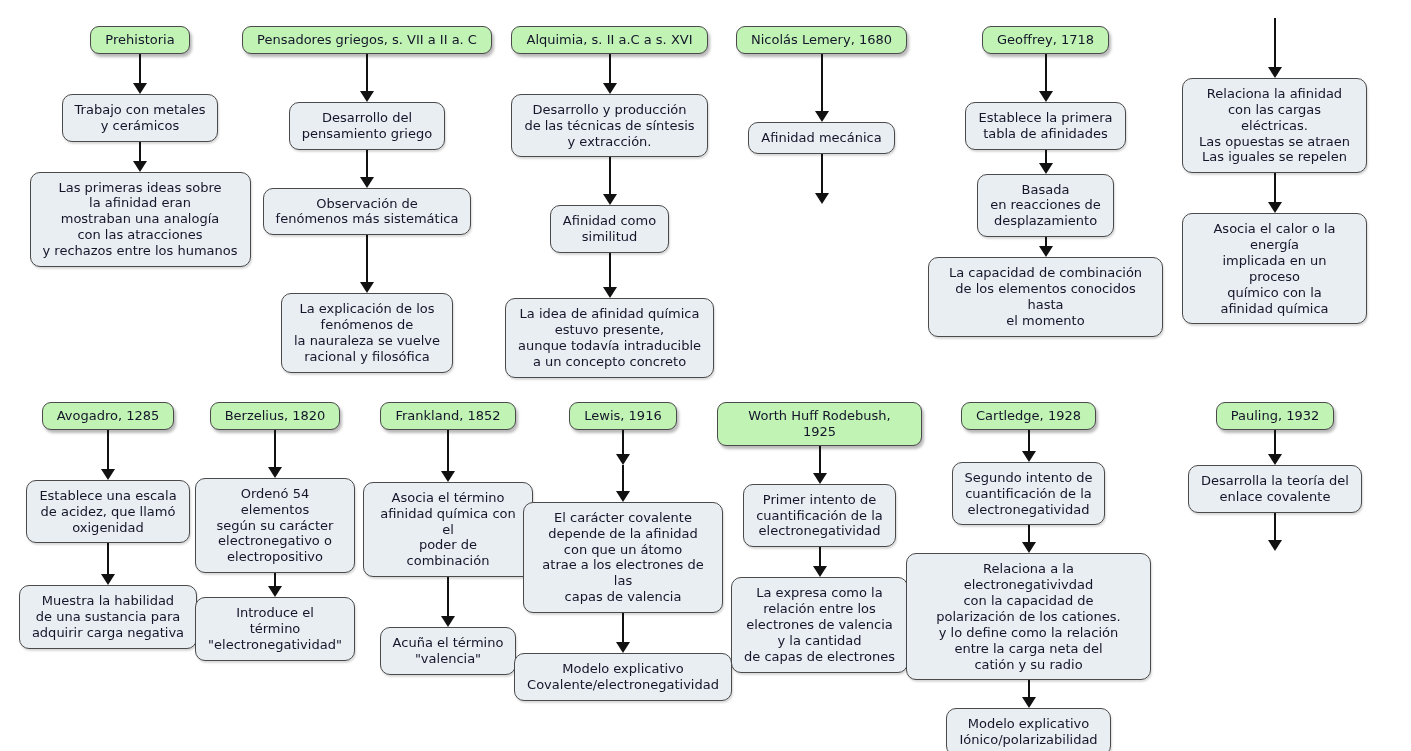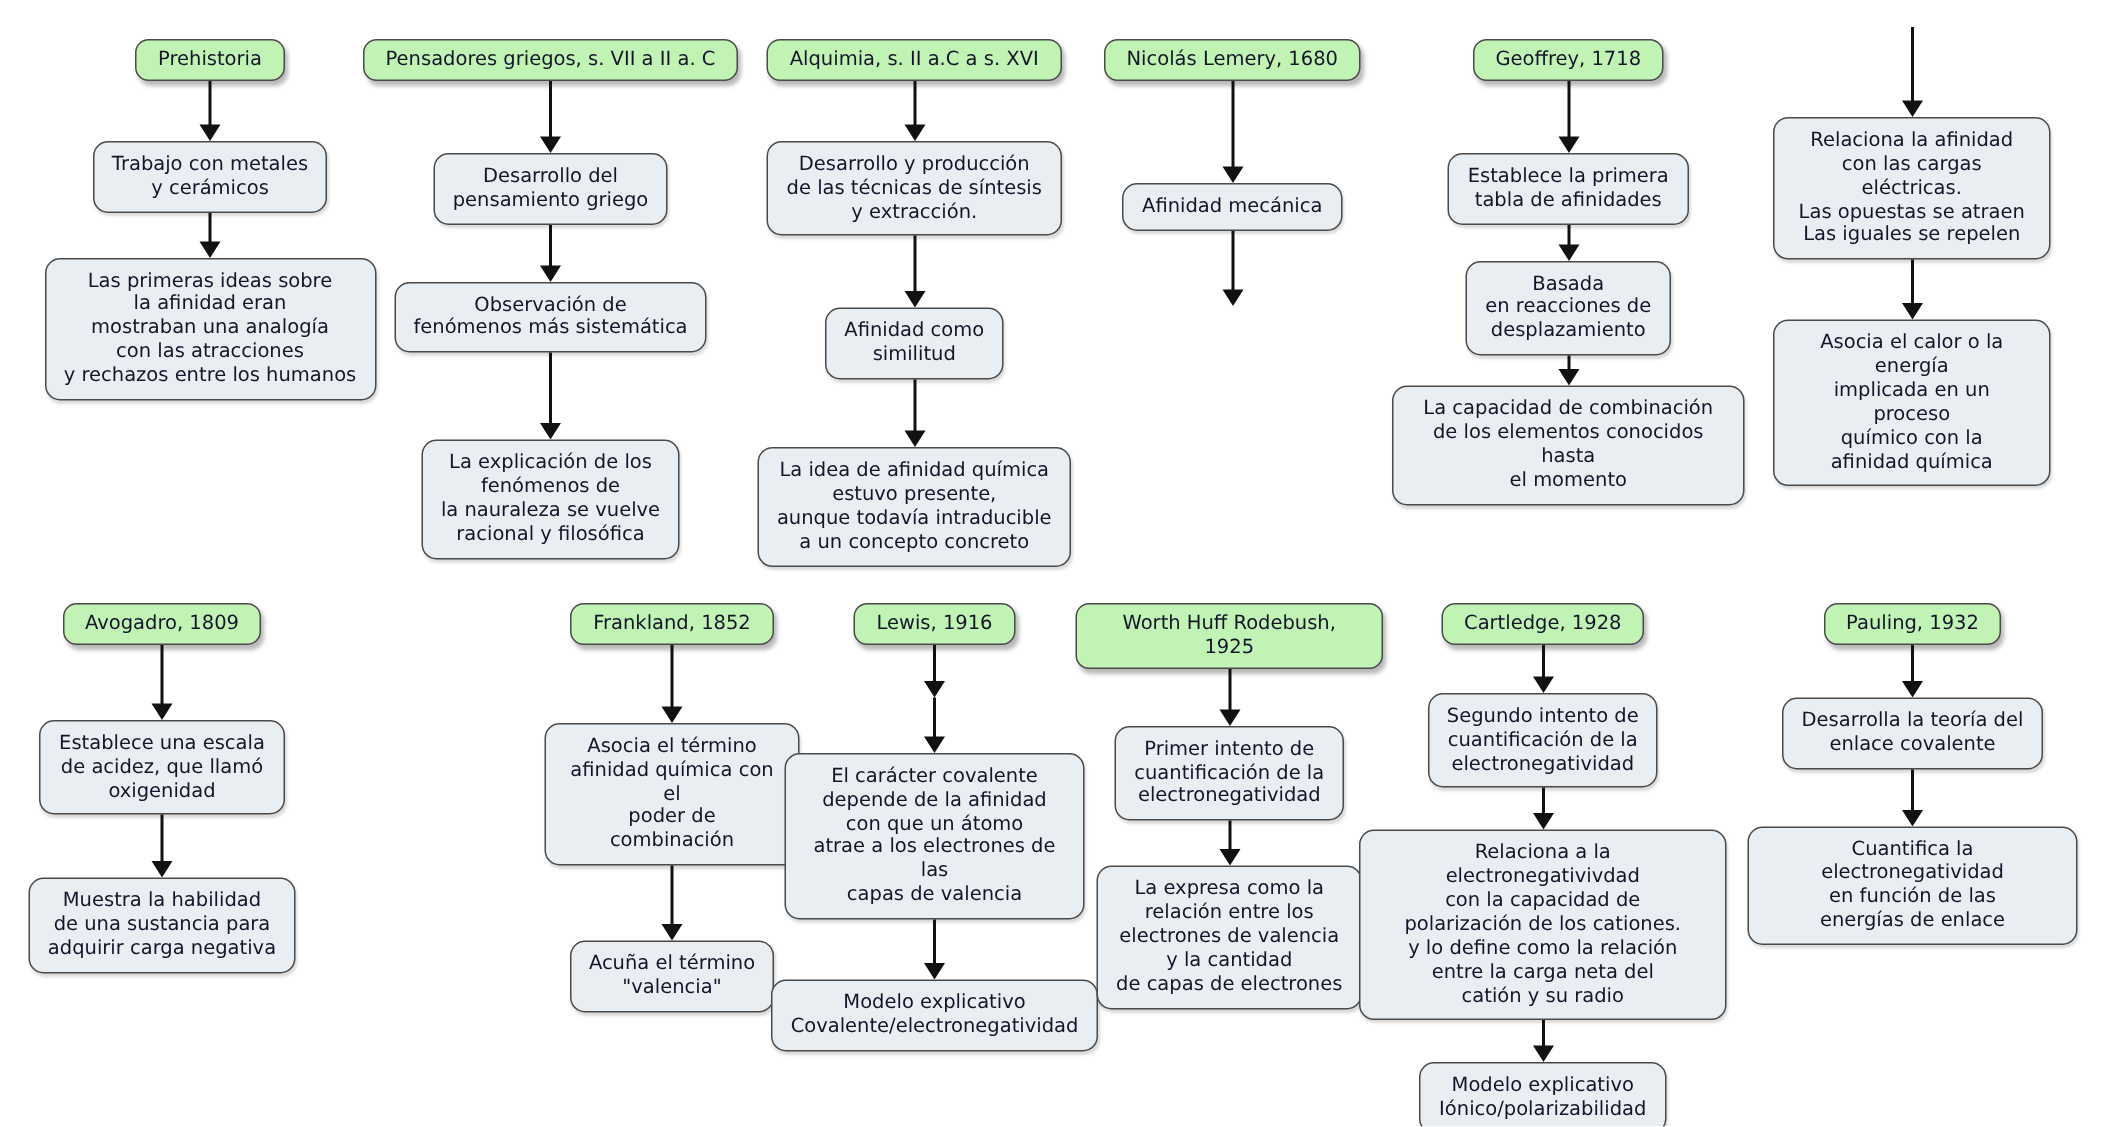--- a/index.html
+++ b/index.html
@@ -172,37 +172,55 @@
         <div class="al"></div>
         <div class="ah"></div>
       </div>
     <div class="node">Asocia el calor o la energía
 implicada en un proceso
 químico con la
 afinidad química</div>
   </div>
 
   <div class="col" style="left:18px;top:402px;width:180px">
-    <div class="hdr">Avogadro, 1809</div>
+    <div class="hdr">Avogadro, 1285</div>
     <div class="arrow" style="height:50px">
         <div class="al"></div>
         <div class="ah"></div>
       </div>
     <div class="node">Establece una escala
 de acidez, que llamó
 oxigenidad</div>
     <div class="arrow" style="height:42px">
         <div class="al"></div>
         <div class="ah"></div>
       </div>
     <div class="node">Muestra la habilidad
 de una sustancia para
 adquirir carga negativa</div>
   </div>
 
+  <div class="col" style="left:195px;top:402px;width:160px">
+    <div class="hdr">Berzelius, 1820</div>
+    <div class="arrow" style="height:48px">
+        <div class="al"></div>
+        <div class="ah"></div>
+      </div>
+    <div class="node">Ordenó 54 elementos
+según su carácter
+electronegativo o
+electropositivo</div>
+    <div class="arrow" style="height:24px">
+        <div class="al"></div>
+        <div class="ah"></div>
+      </div>
+    <div class="node">Introduce el
+término
+"electronegatividad"</div>
+  </div>
 
   <div class="col" style="left:363px;top:402px;width:170px">
     <div class="hdr">Frankland, 1852</div>
     <div class="arrow" style="height:52px">
         <div class="al"></div>
         <div class="ah"></div>
       </div>
     <div class="node">Asocia el término
 afinidad química con el
 poder de combinación</div>
@@ -289,18 +307,15 @@
     <div class="arrow" style="height:35px">
         <div class="al"></div>
         <div class="ah"></div>
       </div>
     <div class="node">Desarrolla la teoría del
 enlace covalente</div>
     <div class="arrow" style="height:38px">
         <div class="al"></div>
         <div class="ah"></div>
       </div>
-    <div class="node">Cuantifica la electronegatividad
-en función de las
-energías de enlace</div>
   </div>
 
 </div>
 
 </body></html>

